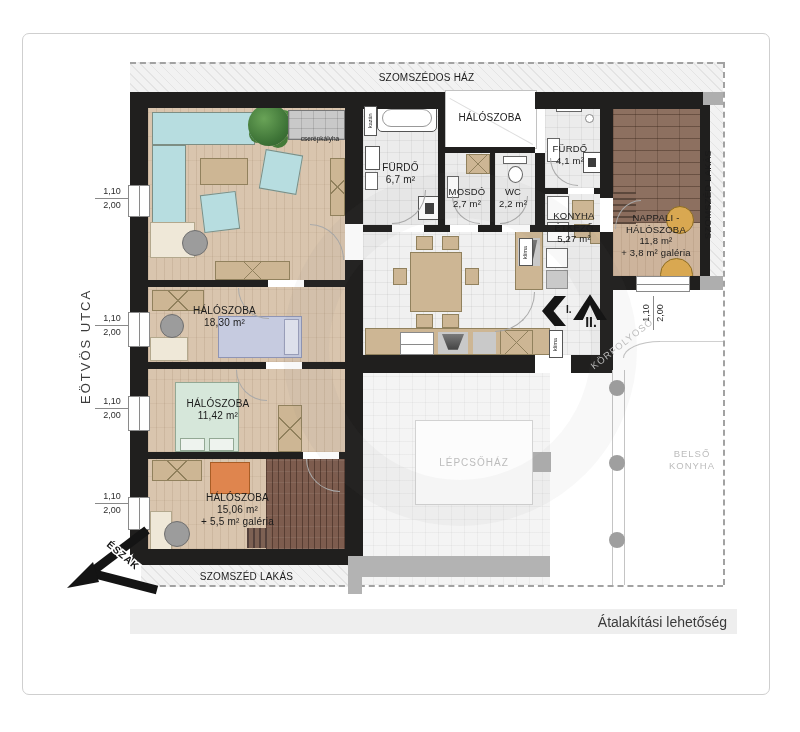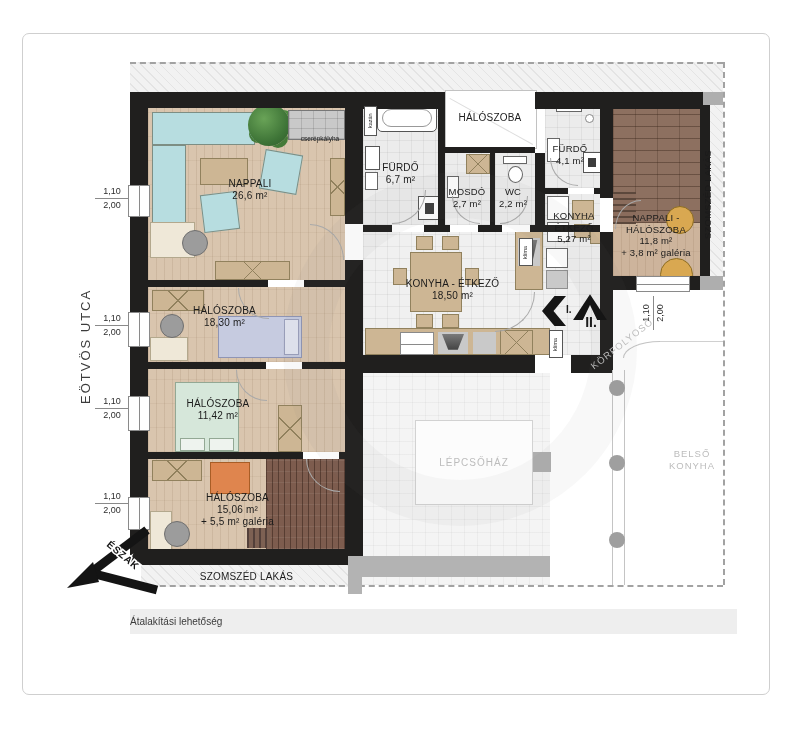--- a/index.html
+++ b/index.html
@@ -69,22 +69,22 @@
   .dim span:last-child{padding-top:1px;}
   .dashv{position:absolute;border-left:2px dashed #a2a2a2;}
   .dashh{position:absolute;border-top:2px dashed #a2a2a2;}
   .chev-left{position:absolute;background:#151515;
      clip-path:polygon(100% 6%,52% 6%,0 50%,52% 94%,100% 94%,48% 50%);}
   .chev-up{position:absolute;background:#151515;
      clip-path:polygon(3% 100%,50% 8%,97% 100%,70% 100%,50% 46%,30% 100%);}
   .watermark{position:absolute;left:283px;top:172px;width:262px;height:262px;border-radius:50%;
      border:46px solid rgba(125,125,125,.05);pointer-events:none;}
   .caption-bar{position:absolute;left:130px;top:609px;width:607px;height:25px;background:#eee;
-     display:flex;align-items:center;box-sizing:border-box;
-     font-size:10px;color:#3a3a3a;}
+     display:flex;align-items:center;justify-content:flex-end;padding-right:10px;box-sizing:border-box;
+     font-size:14px;color:#3a3a3a;}
   .corrline{position:absolute;border-left:1px solid #c4c4c4;border-right:1px solid #c4c4c4;}
   .column{position:absolute;width:16px;height:16px;border-radius:50%;background:#9f9f9f;}
   .legud{position:absolute;background:#fff;border:1px solid #c2c2c2;}
   .diag{position:absolute;height:1px;background:#ddd;transform-origin:0 0;}
 </style>
 </head>
 <body>
 
 <div class="stage">
   <div class="frame"></div>
@@ -260,27 +260,24 @@
   <div class="gray" style="left:533px;top:452px;width:18px;height:20px"></div>
   <div class="corrline" style="left:612px;top:370px;width:11px;height:215px"></div>
   <div class="arc" style="left:623px;top:341px;width:37px;height:17px;border-top:1px solid #c4c4c4;border-left:1px solid #c4c4c4;border-top-left-radius:100%"></div>
   <div class="abs" style="left:660px;top:341px;width:63px;height:1px;background:#d0d0d0"></div>
   <div class="column" style="left:609px;top:380px"></div>
   <div class="column" style="left:609px;top:455px"></div>
   <div class="column" style="left:609px;top:532px"></div>
 
   <div class="watermark"></div>
 
+  <div class="lbl" style="left:130px;top:72px;width:593px"><span>SZOMSZÉDOS HÁZ</span></div>
   <div class="vtext lbl" style="left:702px;top:120px;width:22px;height:150px;font-size:9.5px"><span>SZOMSZÉD LAKÁS</span></div>
   <div class="lbl" style="left:141px;top:571px;width:211px"><span>SZOMSZÉD LAKÁS</span></div>
 
-  <div class="lbl" style="left:195px;top:178px;width:110px">
-    <div>NAPPALI</div>
-    <div>26,6 m²</div>
-    </div>
   <div class="tiny" style="left:293px;top:135px;width:54px;text-align:center"><span>cserépkályha</span></div>
   <div class="lbl" style="left:172px;top:305px;width:105px">
     <div>HÁLÓSZOBA</div>
     <div>18,30 m²</div>
     </div>
   <div class="lbl" style="left:168px;top:398px;width:100px">
     <div>HÁLÓSZOBA</div>
     <div>11,42 m²</div>
     </div>
   <div class="lbl" style="left:185px;top:492px;width:105px">
@@ -308,24 +305,20 @@
   <div class="lbl small" style="left:542px;top:210px;width:64px">
     <div>KONYHA</div>
     <div>ÉTKEZŐ</div>
     <div>5,27 m²</div>
     </div>
   <div class="lbl small" style="left:606px;top:212px;width:100px">
     <div>NAPPALI -</div>
     <div>HÁLÓSZOBA</div>
     <div>11,8 m²</div>
     <div>+ 3,8 m² galéria</div>
-    </div>
-  <div class="lbl" style="left:380px;top:278px;width:145px">
-    <div>KONYHA - ÉTKEZŐ</div>
-    <div>18,50 m²</div>
     </div>
   <div class="lbl gray2" style="left:415px;top:457px;width:118px"><span>LÉPCSŐHÁZ</span></div>
   <div class="lbl gray2" style="left:652px;top:448px;width:80px;font-size:9.5px">
     <div>BELSŐ</div>
     <div>KONYHA</div>
     </div>
   <div class="lbl gray2" style="left:567px;top:338px;width:110px;font-size:9.5px;transform:rotate(-38deg)"><span>KÖRFOLYOSÓ</span></div>
 
   <div class="smallbox" style="left:364px;top:106px;width:11px;height:28px">
       <span>kazán</span>

